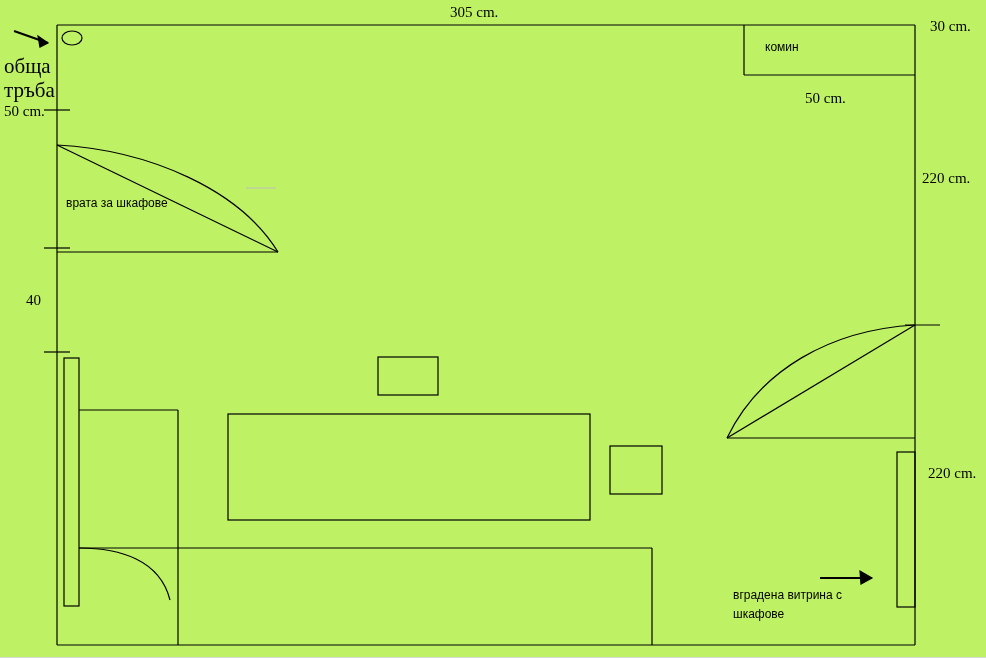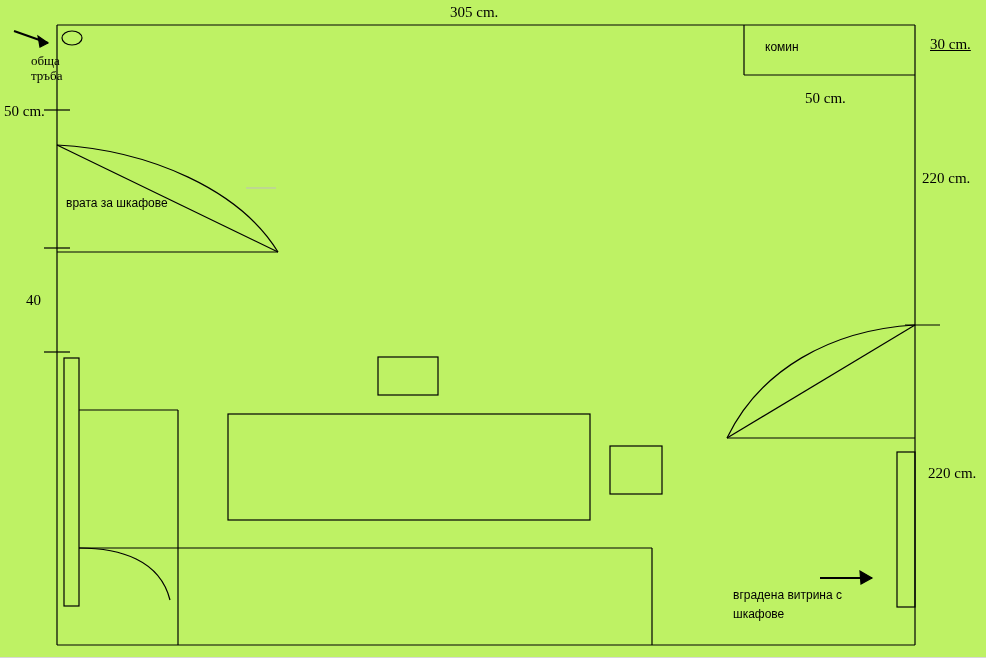--- a/index.html
+++ b/index.html
@@ -117,33 +117,33 @@
 
       <rect x="610" y="446" width="52" height="48"></rect>
 
       <line x1="246" y1="188" x2="276" y2="188" stroke="#bdbdbd" stroke-width="1"></line>
 
     </g>
   </svg>
 
   <div class="lbl dim" style="left:450px; top:4px;">305 cm.</div>
 
-  <div class="lbl dim" style="left:930px; top:36px;text-decoration:underline;">30 cm.</div>
+  <div class="lbl dim" style="left:930px; top:18px;">30 cm.</div>
 
   <div class="lbl dim" style="left:805px; top:90px;">50 cm.</div>
 
   <div class="lbl dim" style="left:4px; top:103px;">50 cm.</div>
 
   <div class="lbl dim" style="left:922px; top:170px;">220 cm.</div>
 
   <div class="lbl dim" style="left:26px; top:292px;">40</div>
 
   <div class="lbl dim" style="left:928px; top:465px;">220 cm.</div>
 
-  <div class="lbl" style="left:4px; top:54px; font-size:13px;margin-left:27px;">обща
+  <div class="lbl" style="left:4px; top:54px; font-size:21px;">обща
 тръба</div>
 
   <div class="lbl lbl-sans" style="left:765px; top:41px;">комин</div>
 
   <div class="lbl lbl-sans" style="left:66px; top:197px;">врата за шкафове</div>
 
 
   <div class="lbl lbl-sans" style="left:733px; top:540px; line-height:1.6;margin-top:46px;">вградена витрина с
 шкафове</div>
 

